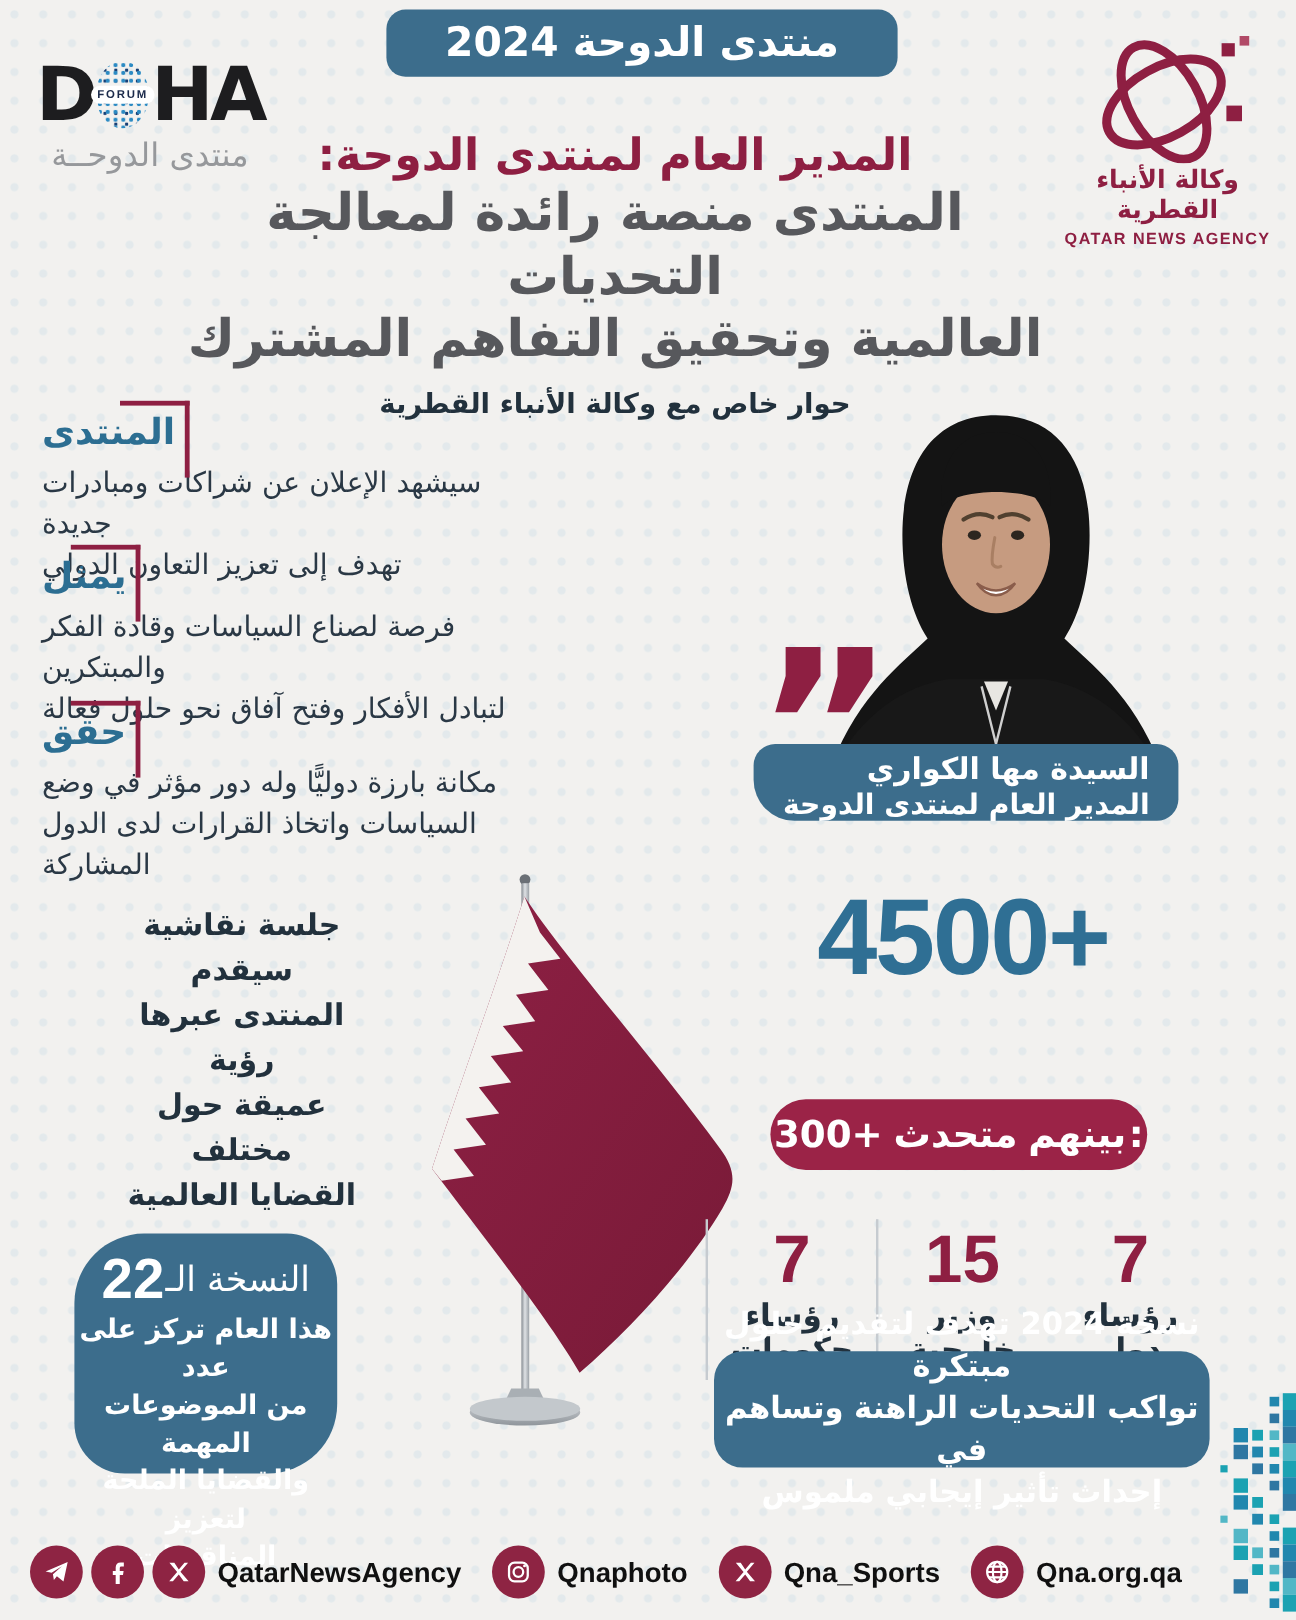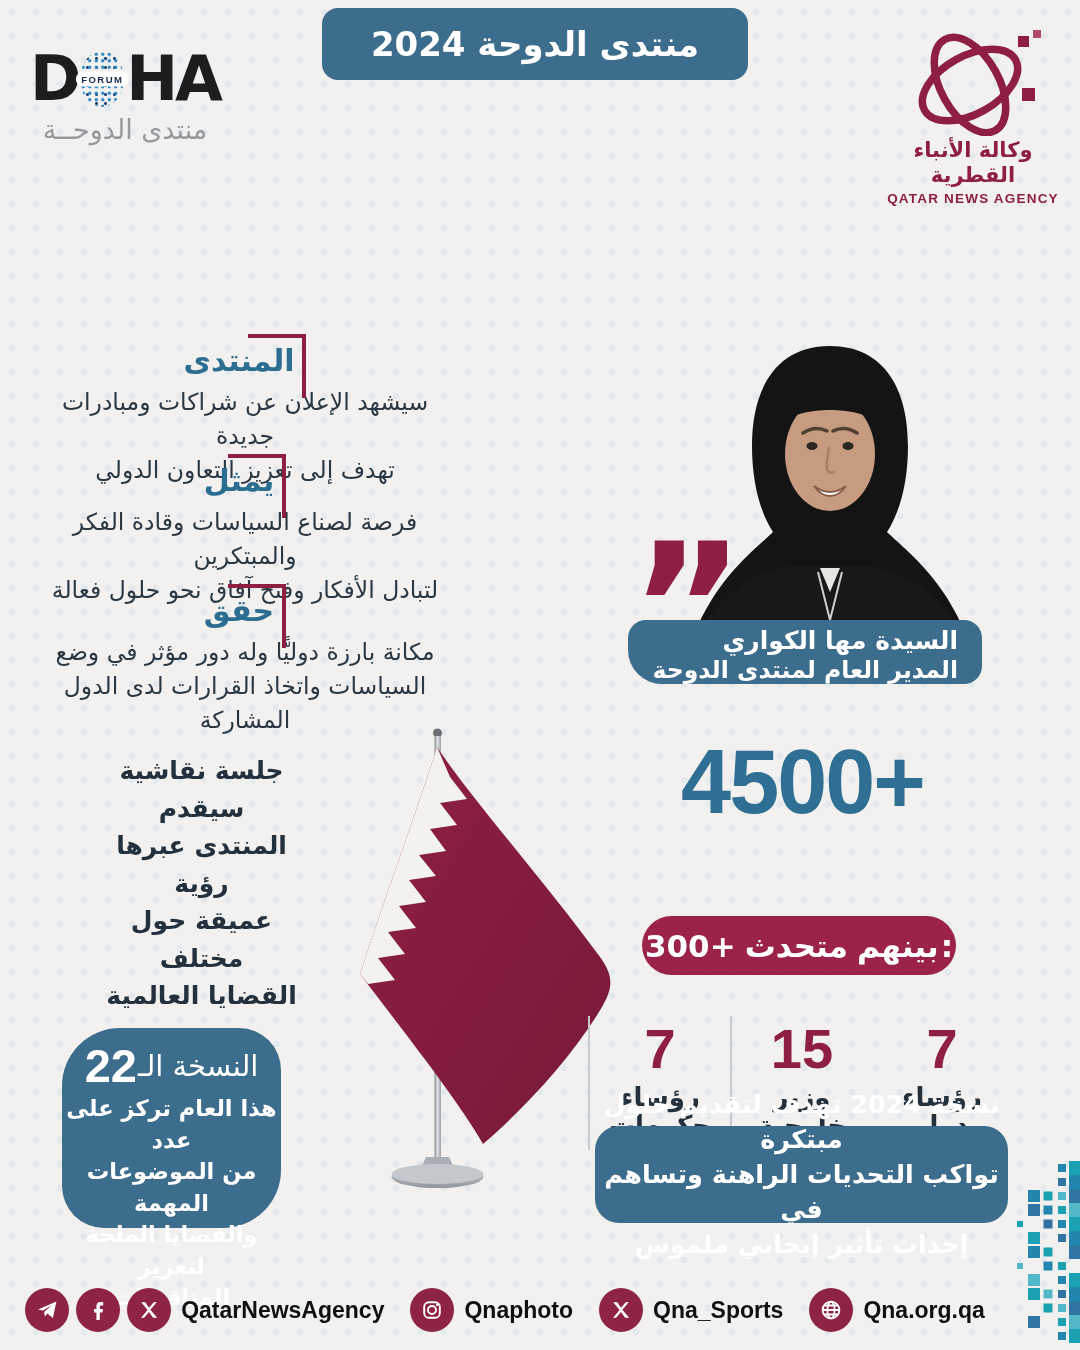--- a/index.html
+++ b/index.html
@@ -6,21 +6,21 @@
     --maroon:#8E1F42; --maroon-bright:#9B2347; --teal:#3C6D8C;
     --accent:#2F6F94; --ink:#22313D; --gray:#57585C; --paper:#F2F1EF;
   }
   *{margin:0;padding:0;box-sizing:border-box;}
   html,body{background:#d8d8d5;}
   body{font-family:"DejaVu Sans","Liberation Sans",sans-serif;}
   .page{position:relative;width:1080px;height:1350px;margin:0 auto;background:var(--paper);overflow:hidden;}
   .texture{position:absolute;inset:0;background-image:radial-gradient(circle,rgba(150,195,218,.30) 3px,transparent 3.8px);background-size:24px 24px;opacity:.55;pointer-events:none;}
 
   
-  .banner{position:absolute;left:322px;top:8px;width:426px;height:72px;background:var(--teal);border-radius:16px;display:flex;align-items:center;justify-content:center;color:#fff;font-size:34px;font-weight:700;direction:rtl;}
+  .banner{position:absolute;left:322px;top:8px;width:426px;height:56px;background:var(--teal);border-radius:16px;display:flex;align-items:center;justify-content:center;color:#fff;font-size:34px;font-weight:700;direction:rtl;}
 
   
   .doha{position:absolute;left:30px;top:48px;width:190px;text-align:center;}
   .doha-row{display:flex;align-items:center;justify-content:center;gap:2px;}
   .doha-letter{font-size:62px;font-weight:900;color:#1d1d1f;letter-spacing:-3px;line-height:1;}
   .doha-dot{position:relative;width:56px;height:56px;border-radius:50%;background-image:radial-gradient(circle,#2b8ac3 1.5px,rgba(43,138,195,0) 2px),radial-gradient(circle,#173f75 1.2px,rgba(23,63,117,0) 1.7px);background-size:6.5px 6.5px,9px 9px;background-position:0 0,3px 3px;}
   .doha-forum{position:absolute;left:50%;top:50%;transform:translate(-50%,-50%);background:#fff;border-radius:8px;padding:2px 5px;font-size:9.5px;font-weight:800;letter-spacing:1.5px;color:#1b2a4a;font-family:Liberation Sans, sans-serif;}
   .doha-ar{margin-top:6px;font-size:27px;color:#96989b;direction:rtl;line-height:1;}
 
   
@@ -29,21 +29,21 @@
   .qna-ar{color:var(--maroon);font-size:21px;font-weight:700;direction:rtl;line-height:1.2;margin-top:2px;}
   .qna-en{color:var(--maroon);font-size:13.5px;font-weight:700;letter-spacing:1.2px;margin-top:3px;font-family:"Liberation Sans",sans-serif;}
 
   
   .headline{position:absolute;left:150px;top:108px;width:725px;text-align:center;direction:rtl;}
   .kicker{color:var(--maroon);font-size:37px;font-weight:800;line-height:1.2;}
   .hl{color:var(--gray);font-size:43px;font-weight:700;line-height:1.22;}
   .subtitle{margin-top:14px;color:var(--ink);font-size:23px;font-weight:700;}
 
   
-  .section{position:absolute;right:625px;width:420px;direction:rtl;text-align:center;}
+  .section{position:absolute;right:625px;width:420px;direction:rtl;text-align:left;}
   .sec-head{position:relative;display:inline-block;padding:10px 12px 0 0;}
   .bracket{position:absolute;top:0;right:0;width:58px;height:64px;border-top:4px solid var(--maroon);border-right:4px solid var(--maroon);}
   .sec-title{color:#2C6E92;font-size:30px;font-weight:800;line-height:1.1;}
   .sec-body{margin-top:8px;color:#2A3845;font-size:23.5px;font-weight:500;line-height:1.45;white-space:pre-line;}
   .s1{top:334px;} .s2{top:454px;} .s3{top:584px;}
 
   
   .portrait{position:absolute;left:640px;top:330px;z-index:1;}
   .quote{position:absolute;left:630px;top:520px;z-index:3;color:var(--maroon);font-size:175px;font-weight:700;line-height:1;height:120px;overflow:hidden;pointer-events:none;}
   .caption{position:absolute;left:628px;top:620px;width:354px;height:64px;z-index:2;background:var(--teal);border-radius:18px 18px 18px 34px;color:#fff;direction:rtl;text-align:right;padding:7px 24px 0 12px;}
@@ -111,20 +111,26 @@
         <ellipse cx="72" cy="55" rx="52" ry="29" transform="rotate(61 72 55)"></ellipse>
       </g>
       <rect x="120" y="6" width="11" height="11" fill="#8E1F42"></rect>
       <rect x="135" y="0" width="8" height="8" fill="#B14A67"></rect>
       <rect x="124" y="58" width="13" height="13" fill="#8E1F42"></rect>
     </svg>
     <div class="qna-ar">وكالة الأنباء القطرية</div>
     <div class="qna-en">QATAR NEWS AGENCY</div>
   </div>
 
+  <div class="headline">
+    <div class="kicker">المدير العام لمنتدى الدوحة:</div>
+    <div class="hl">المنتدى منصة رائدة لمعالجة التحديات</div>
+    <div class="hl">العالمية وتحقيق التفاهم المشترك</div>
+    <div class="subtitle">حوار خاص مع وكالة الأنباء القطرية</div>
+  </div>
 
   <div class="section s1">
     <div class="sec-head"><span class="bracket"></span>
       <div class="sec-title">المنتدى</div></div>
     <div class="sec-body">سيشهد الإعلان عن شراكات ومبادرات جديدة
 تهدف إلى تعزيز التعاون الدولي</div>
   </div>
   <div class="section s2">
     <div class="sec-head"><span class="bracket"></span>
       <div class="sec-title">يمثل</div></div>

